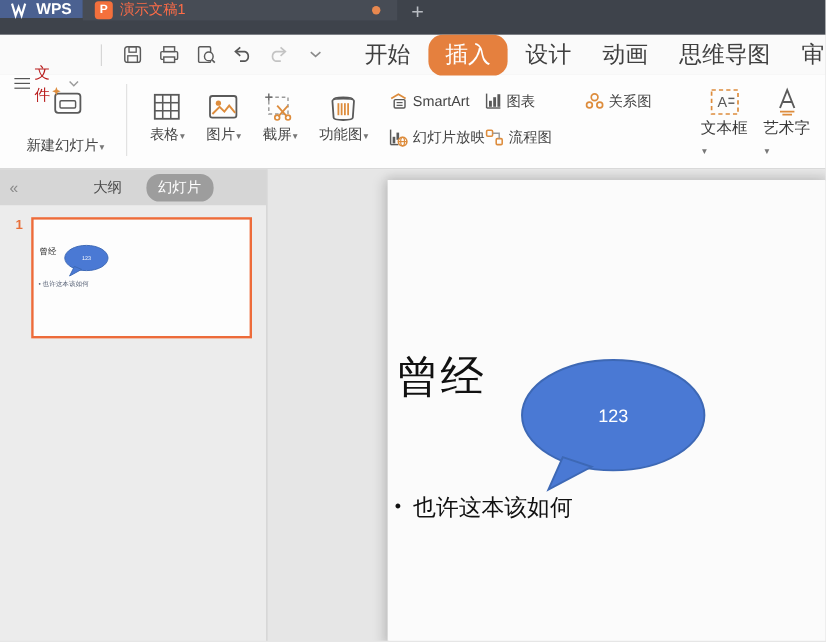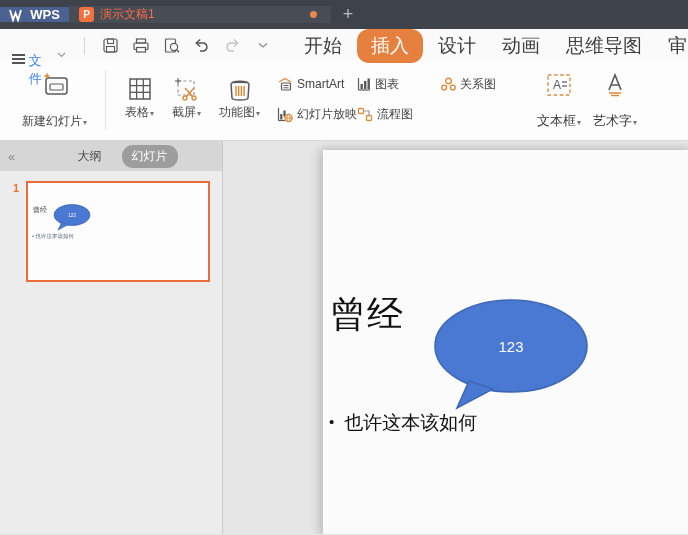--- a/index.html
+++ b/index.html
@@ -1,40 +1,40 @@
 <!DOCTYPE html>
 <html><head>
 <meta charset="utf-8">
 <style>
   * { margin:0; padding:0; box-sizing:border-box; }
   html,body { width:688px; height:535px; overflow:hidden;
     font-family:"Liberation Sans","DejaVu Sans",sans-serif; }
   body { background:#e6e6e6; font-size:13px; color:#3a3a3a; }
 
   
-  .titlebar { height:29px; background:#3e434b; display:flex; align-items:center; }
+  .titlebar { height:29px; background:#3e434b; display:flex; align-items:flex-start; }
   .wps-logo { width:69px; background:#4b6191; color:#fff; display:flex;
     align-items:center; justify-content:center; gap:5px; font-size:13px; font-weight:bold; }
   .doc-tab { width:262px; background:#474c55; display:flex; align-items:center;
     gap:6px; padding:0 10px; position:relative; }
   .doc-icon { width:15px; height:15px; background:#f4703c; border-radius:3px;
     color:#fff; font-size:10px; font-weight:bold; display:flex; align-items:center;
     justify-content:center; }
   .doc-tab .tab-label { color:#ff6c47; font-size:12px; flex:1; }
   .unsaved-dot { width:7px; height:7px; border-radius:50%; background:#e8884f; margin-right:4px; }
   .newtab-btn { width:34px; color:#b8bcc2; font-size:18px; display:flex;
     align-items:center; justify-content:center; }
 
   
   .menubar { height:33px; background:#fafafa; display:flex; align-items:center;
     padding:0 8px; }
   .menu-left { display:flex; align-items:center; gap:6px; }
   .hamburger { display:inline-block; width:14px; }
   .hamburger span { display:block; height:1.6px; background:#555; margin:2.6px 0; }
-  .file-menu { display:flex; align-items:flex-start; gap:4px; padding:3px 4px; color:#3b82f6;margin-top:48px; }
+  .file-menu { display:flex; align-items:center; gap:4px; padding:3px 4px; color:#b91c1c;margin-top:48px; }
   .vsep { width:1px; height:18px; background:#d6d6d6; margin:0 8px; }
   .qbtn { display:flex; align-items:center; justify-content:center; width:26px; height:24px; }
   .qbtn svg { display:block; }
   .menu-tabs { display:flex; align-items:center; margin-left:18px; gap:4px; }
   .menu-tab { padding:4px 11px; color:#3f3f3f; font-size:19px; white-space:nowrap; }
   .menu-tab.active { background:#e5803e; color:#fff; border-radius:12px; padding:4px 14px; }
 
   
   .ribbon { height:79px; background:#fdfdfd; border-bottom:1px solid #d9d9d9;
     display:flex; align-items:stretch; padding:6px 6px 4px 14px; }
@@ -186,20 +186,30 @@
       <rect x="2" y="2" width="20" height="20" fill="none" stroke="#5a5a5a" stroke-width="1.5"></rect>
       <line x1="2" y1="8.6" x2="22" y2="8.6" stroke="#5a5a5a" stroke-width="1.3"></line>
       <line x1="2" y1="15.3" x2="22" y2="15.3" stroke="#5a5a5a" stroke-width="1.3"></line>
       <line x1="8.6" y1="2" x2="8.6" y2="22" stroke="#5a5a5a" stroke-width="1.3"></line>
       <line x1="15.3" y1="2" x2="15.3" y2="22" stroke="#5a5a5a" stroke-width="1.3"></line>
     </svg>
       </span>
     <span class="lbl"><span>表格</span><span class="arrow">▾</span></span>
   </div>
 
+  <div class="rib-btn">
+    <span class="ic">
+        <svg width="26" height="22" viewBox="0 0 26 22">
+      <rect x="2" y="2" width="22" height="18" rx="2" fill="none" stroke="#5a5a5a" stroke-width="1.5"></rect>
+      <circle cx="9" cy="8" r="2.2" fill="#dd8c3c"></circle>
+      <path d="M4 17 L10 11 L14 15 L18 10 L23 16" fill="none" stroke="#dd8c3c" stroke-width="1.6"></path>
+    </svg>
+      </span>
+    <span class="lbl"><span>图片</span><span class="arrow">▾</span></span>
+  </div>
 
   <div class="rib-btn">
     <span class="ic">
         <svg width="26" height="24" viewBox="0 0 26 24">
       <rect x="4" y="4" width="16" height="14" fill="none" stroke="#9a9a9a" stroke-width="1.2" stroke-dasharray="3 2.4"></rect>
       <line x1="4" y1="1" x2="4" y2="7" stroke="#6a6a6a" stroke-width="1.2"></line>
       <line x1="1" y1="4" x2="7" y2="4" stroke="#6a6a6a" stroke-width="1.2"></line>
       <line x1="11" y1="11" x2="19" y2="20" stroke="#dd8c3c" stroke-width="1.5"></line>
       <line x1="20" y1="11" x2="12" y2="20" stroke="#dd8c3c" stroke-width="1.5"></line>
       <circle cx="11" cy="21" r="2" fill="none" stroke="#dd8c3c" stroke-width="1.4"></circle>

